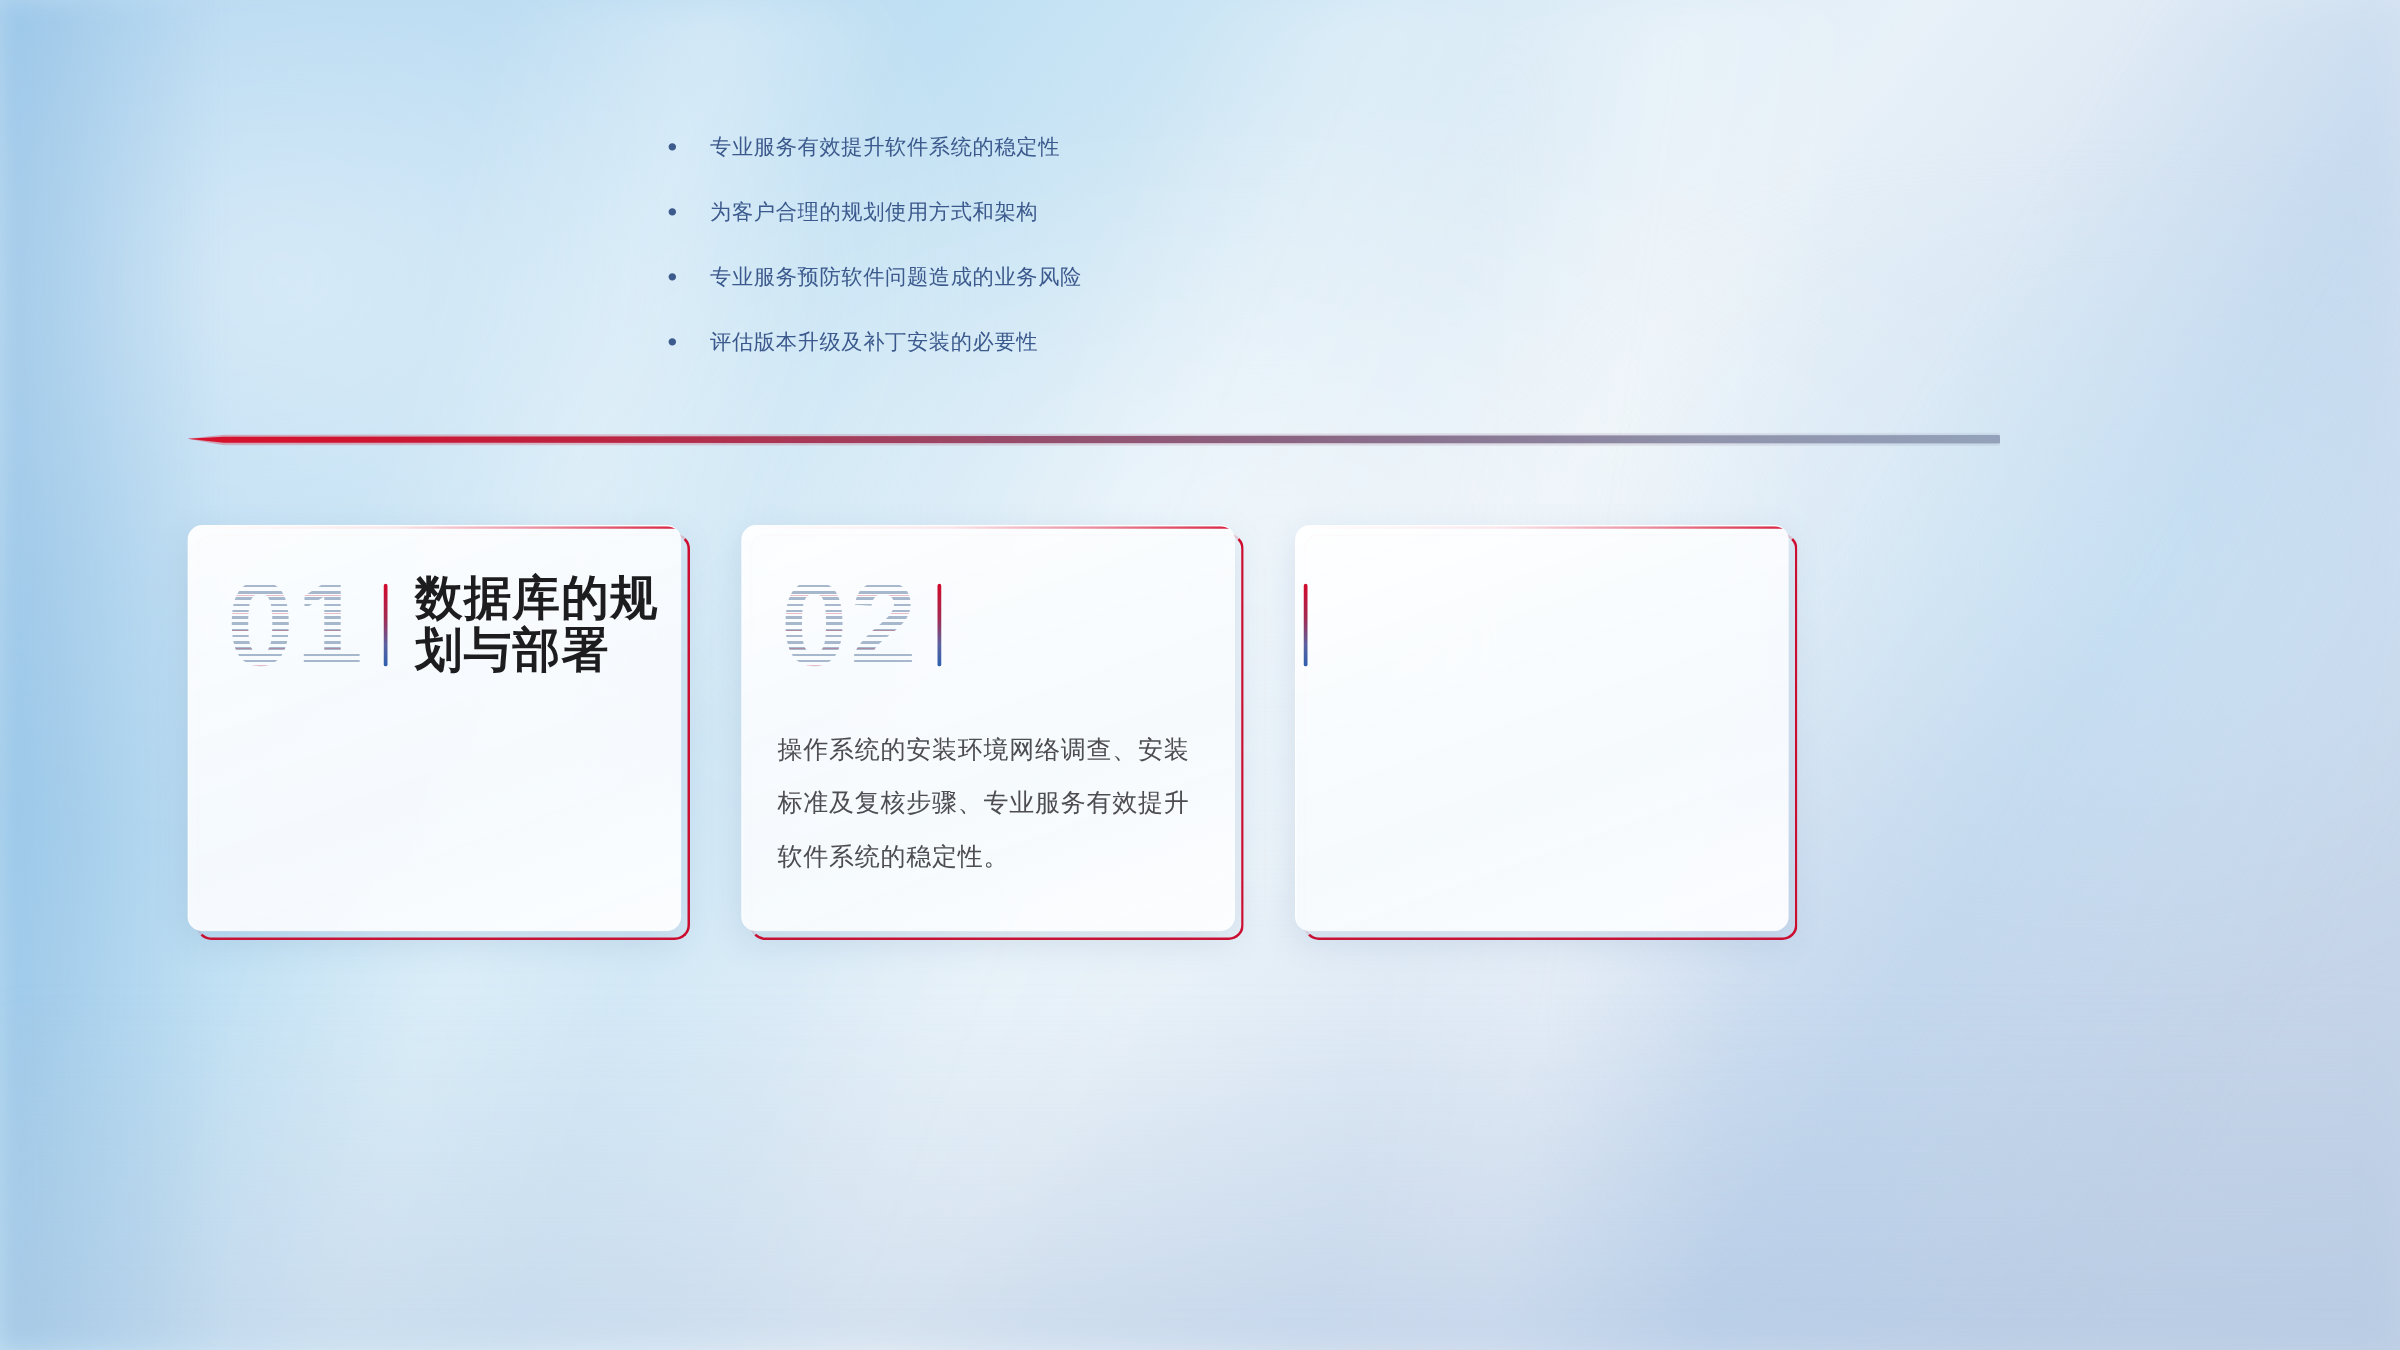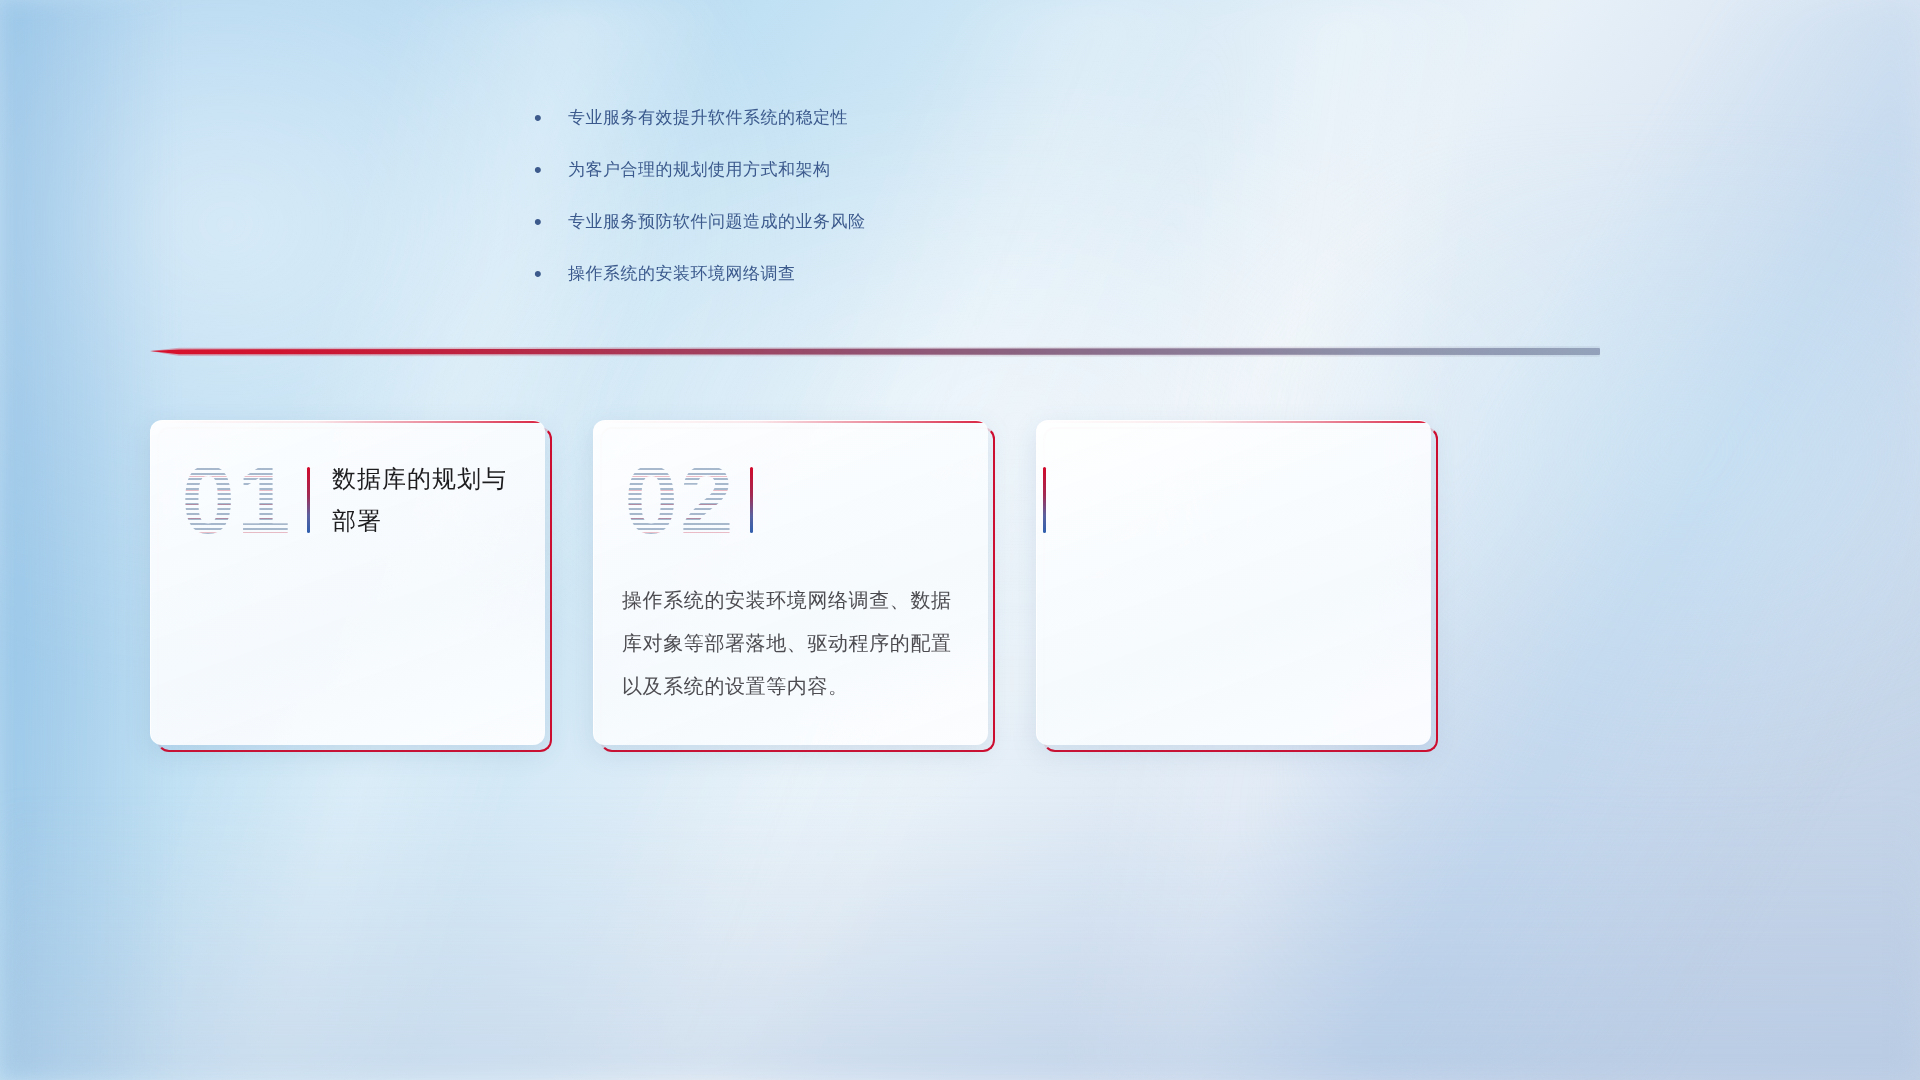--- a/index.html
+++ b/index.html
@@ -171,21 +171,21 @@
   }
 
   .title-bar{
     width:3px; height:66px; flex:0 0 3px; margin:0 22px 0 6px;
     background:linear-gradient(180deg,#d2092b 0%, #a32a52 42%, #5a62a0 74%, #2f5fae 100%);
     border-radius:2px;
   }
   .card-title{
     flex:1 1 auto;
     color:#1d1d1f;
-    font-size:24px; line-height:42px; font-weight:400;
+    font-size:38px; line-height:42px; font-weight:700;
     letter-spacing:1px; padding-right:14px;
   }
 
   .card-body{
     position:absolute; left:28px; right:24px; top:158px;
     color:#4c4c51;
     font-size:20px; line-height:43px; letter-spacing:.6px;
   }
 </style>
 </head>
@@ -211,21 +211,21 @@
     <span class="bullet-text">为客户合理的规划使用方式和架构</span>
   </div>
 
   <div class="bullet-row">
     <span class="bullet-dot">•</span>
     <span class="bullet-text">专业服务预防软件问题造成的业务风险</span>
   </div>
 
   <div class="bullet-row">
     <span class="bullet-dot">•</span>
-    <span class="bullet-text">操作系统的安装环境网络调查</span>
+    <span class="bullet-text">评估版本升级及补丁安装的必要性</span>
   </div>
 
 </div>
 
 <div class="divider-wrap">
   <div class="divider-soft"></div>
   <div class="divider"></div>
 </div>
 
 <div class="cards">
@@ -249,21 +249,21 @@
     <div class="card-accent"></div>
     <div class="card">
       <div class="card-topline"></div>
       <div class="card-head">
         <div class="wm">
           <div class="wm-num">02</div>
           <div class="wm-num2">02</div>
         </div>
         <div class="title-bar"></div>
       </div>
-      <div class="card-body">操作系统的安装环境网络调查、数据库对象等部署落地、驱动程序的配置以及系统的设置等内容。</div>
+      <div class="card-body">操作系统的安装环境网络调查、安装标准及复核步骤、专业服务有效提升软件系统的稳定性。</div>
     </div>
   </div>
 
   <div class="card-slot">
     <div class="card-accent"></div>
     <div class="card">
       <div class="card-topline"></div>
       <div class="card-head">
         <div class="title-bar"></div>
       </div>

